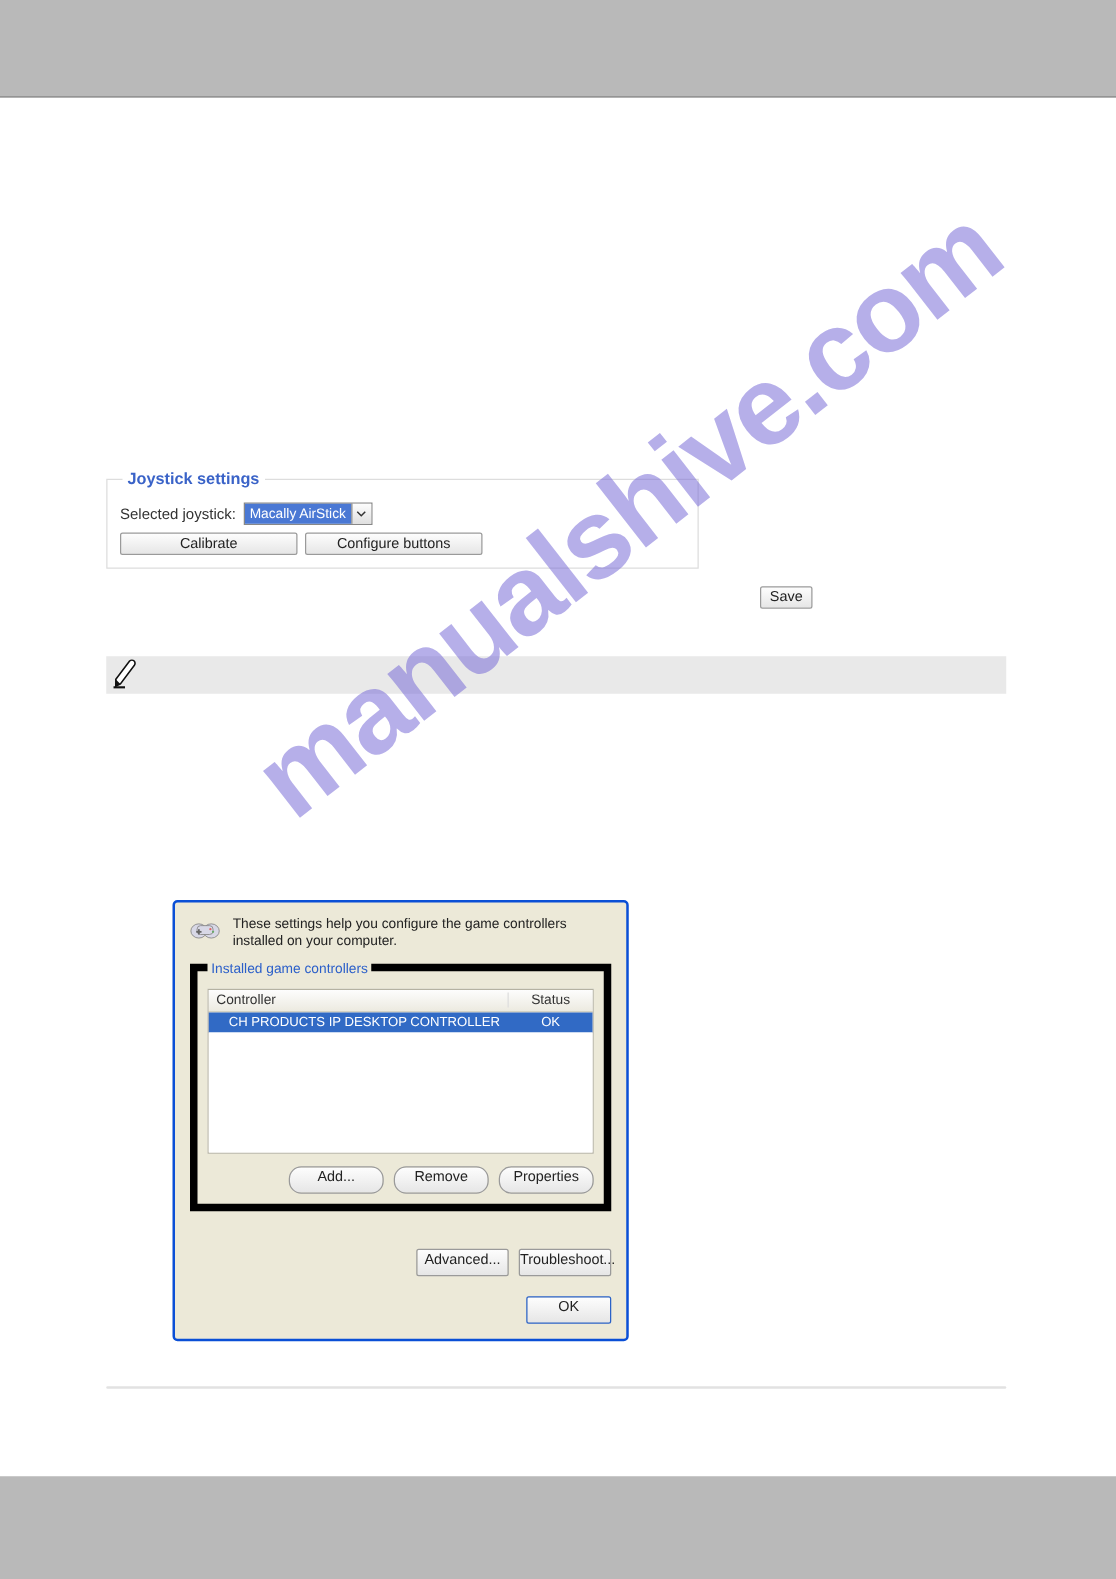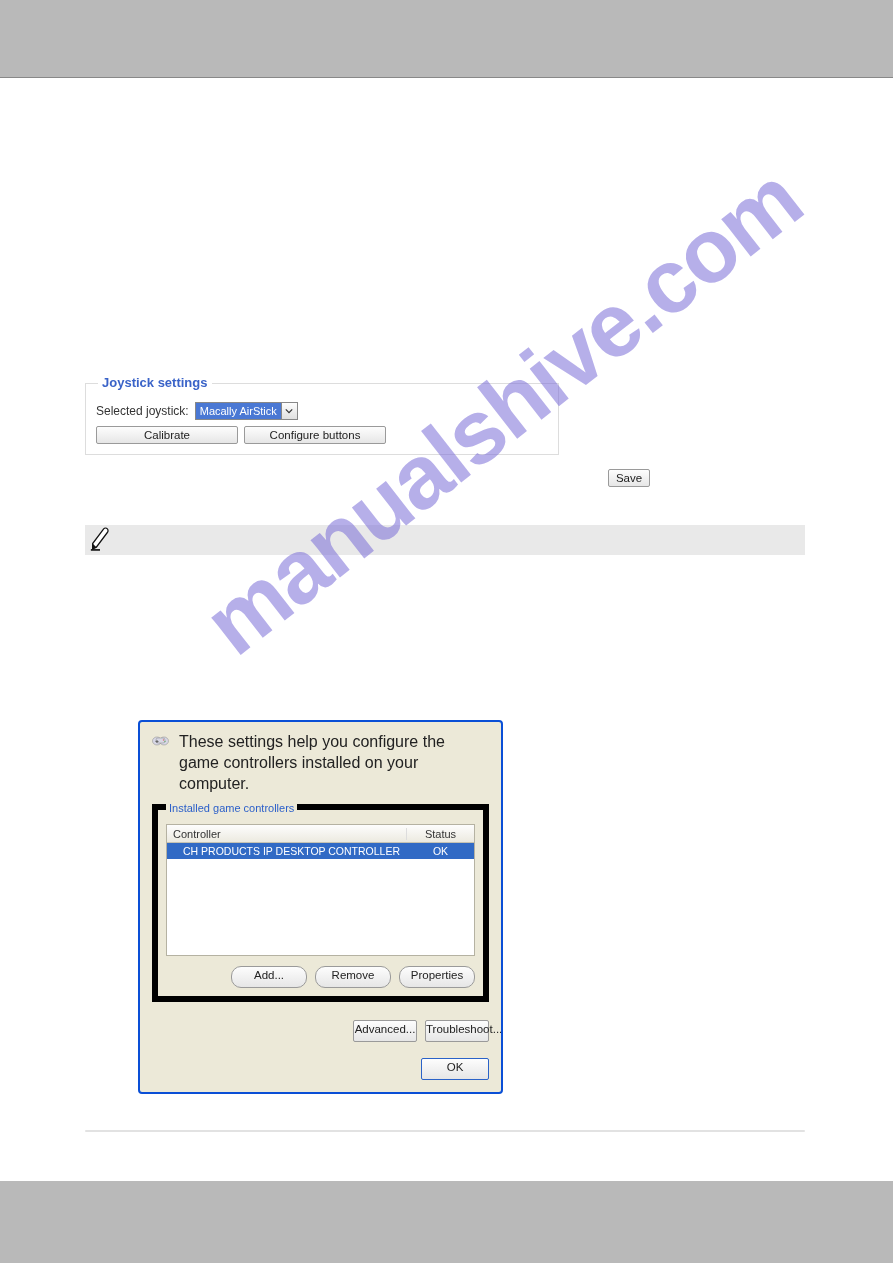--- a/index.html
+++ b/index.html
@@ -145,21 +145,21 @@
     display: flex; align-items: center; justify-content: center;
     border: 1px solid #fff3;
     margin-left: 2px;
   }
   .title-btn.help { background: linear-gradient(#5ea0f7,#2566d3); color:#fff; font-weight:bold; }
   .title-btn.close { background: linear-gradient(#f07a6a,#d83d29); }
   .title-btn.close svg { width:10px; height:10px; }
   .gc-body { padding: 10px 12px 12px 12px; }
   .gc-intro { display: flex; gap: 10px; align-items: flex-start; margin-bottom: 10px; }
   .gc-intro .pad-icon { width: 32px; height: 28px; }
-  .gc-intro .txt { font-size: 16px; color: #222; line-height: 1.3; }
+  .gc-intro .txt { font-size: 11px; color: #222; line-height: 1.3; }
   .gc-fieldset {
     border: 6px solid #000000;
     padding: 8px;
     margin-top: 4px;
     position: relative;
   }
   .gc-fieldset .legend2 {
     position: absolute;
     top: -8px; left: 8px;
     background: #ece9d8;
@@ -189,21 +189,21 @@
     height: 16px;
     align-items: center;
     font-size: 10.5px;
   }
   .gc-row .c1 { width: 240px; padding-left: 16px; }
   .gc-row .c2 { flex:1; text-align:center; }
   .gc-empty { height: 96px; background:#fff; }
   .gc-btnrow { display: flex; gap: 8px; margin-top: 10px; justify-content: flex-end; }
   .gc-btnrow .btn-xp { width: 76px; height: 22px; border-radius: 10px; }
   .gc-btnrow2 { display: flex; gap: 8px; margin-top: 18px; justify-content: flex-end; }
-  .gc-btnrow2 .btn-xp { width: 64px; height: 22px; }
+  .gc-btnrow2 .btn-xp { width: 74px; height: 22px; margin-top: 12px; }
   .gc-okrow { display:flex; justify-content:flex-end; margin-top: 16px; }
   .gc-okrow .btn-xp { width: 68px; height: 22px; border:1px solid #2a62c8; }
 
   .bottom-rule {
     margin-top: 36px;
     width: 720px;
     height: 2px;
     background: #e2e2e2;
     border-radius: 1px;
   }

